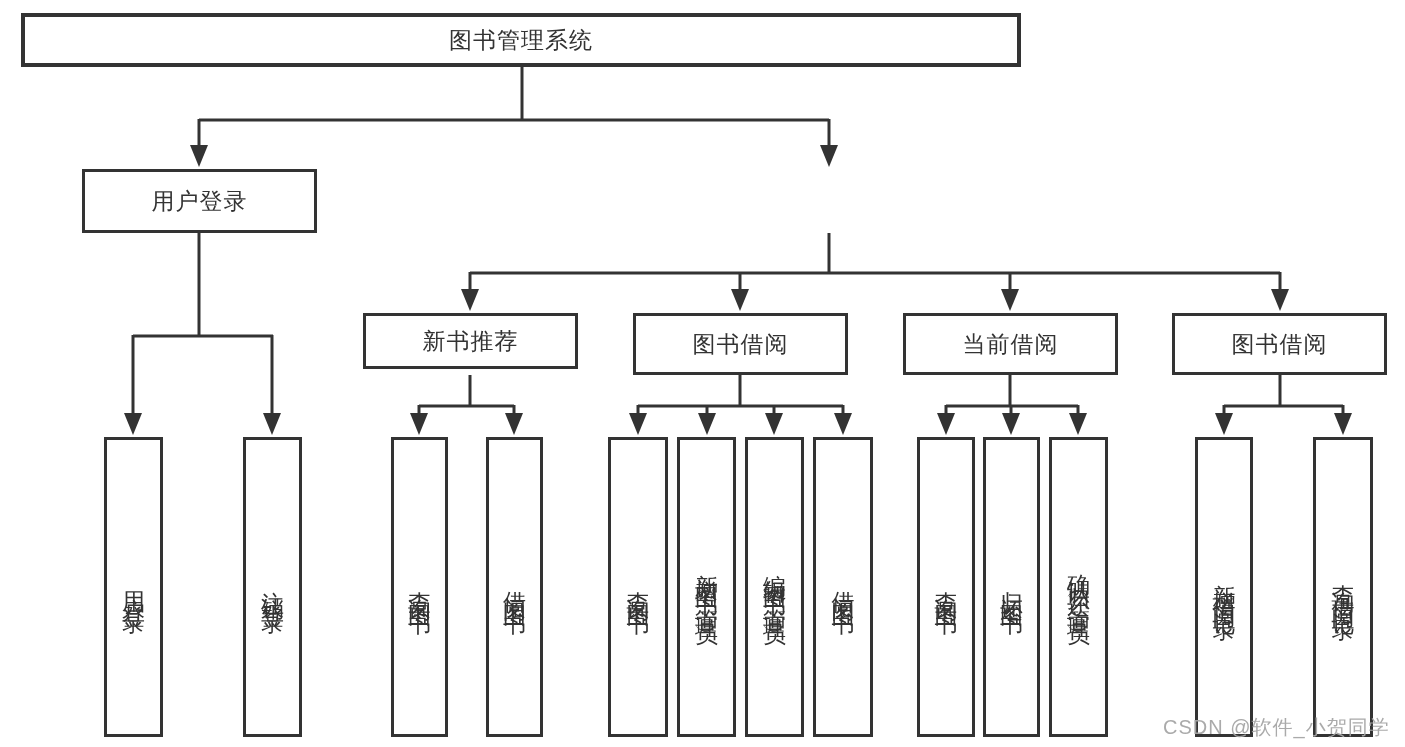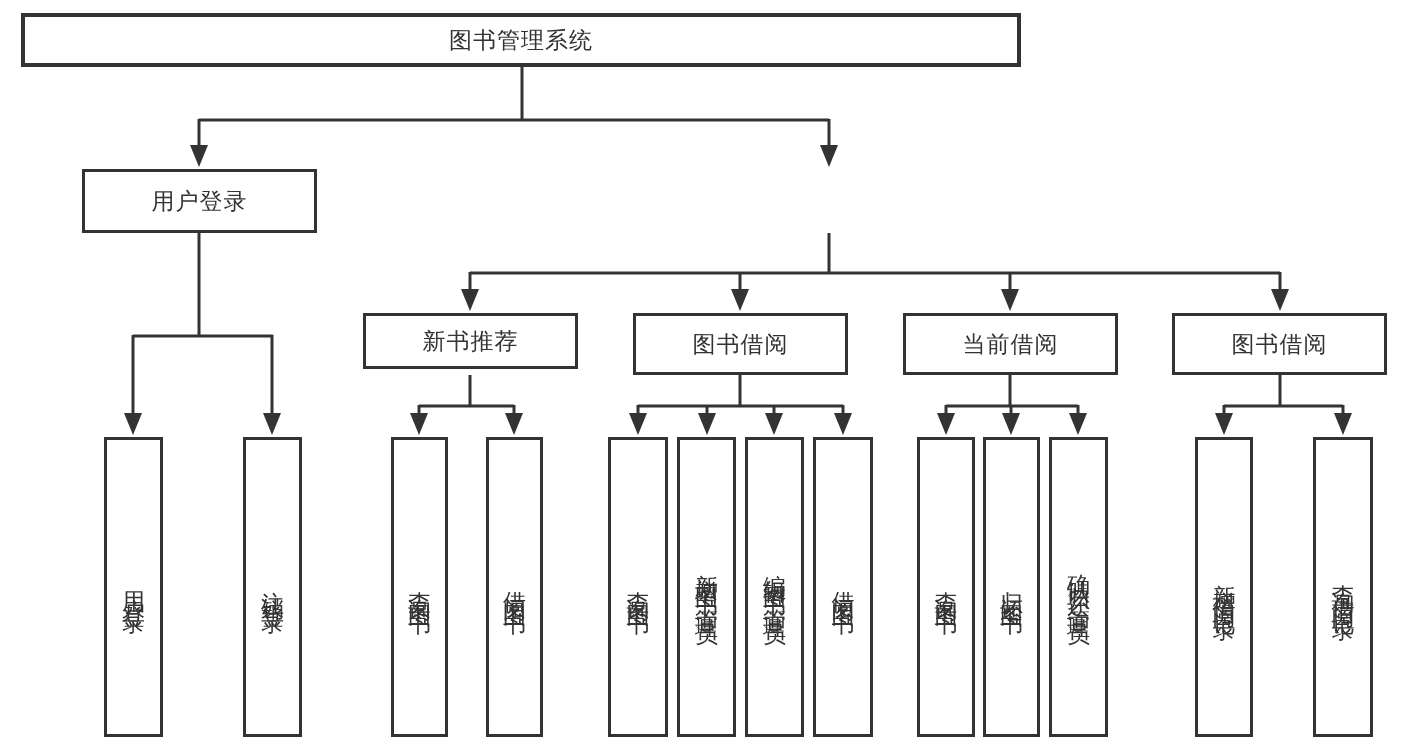--- a/index.html
+++ b/index.html
@@ -200,14 +200,15 @@
     <span>确认归还（管理员）</span>
   </div>
 
   <div id="l-br-add" class="leaf">
     <span>新增借阅记录</span>
   </div>
   <div id="l-br-query" class="leaf">
     <span>查询借阅记录</span>
   </div>
 
+  <div id="watermark">CSDN @软件_小贺同学</div>
 
 </div>
 
 </body></html>

